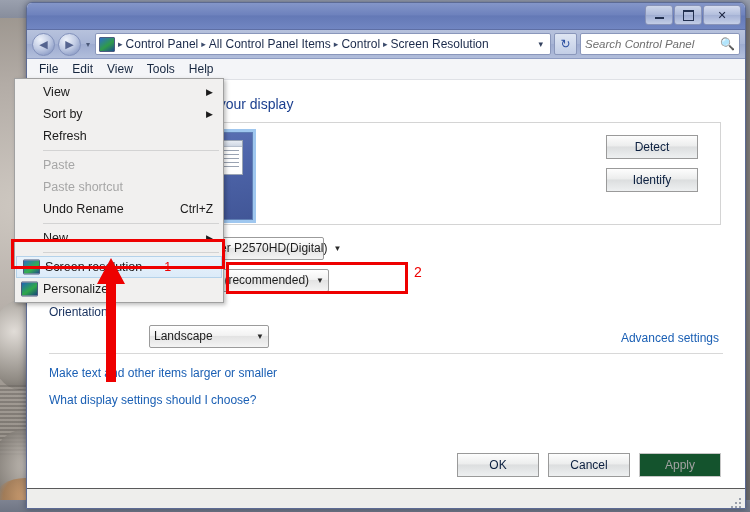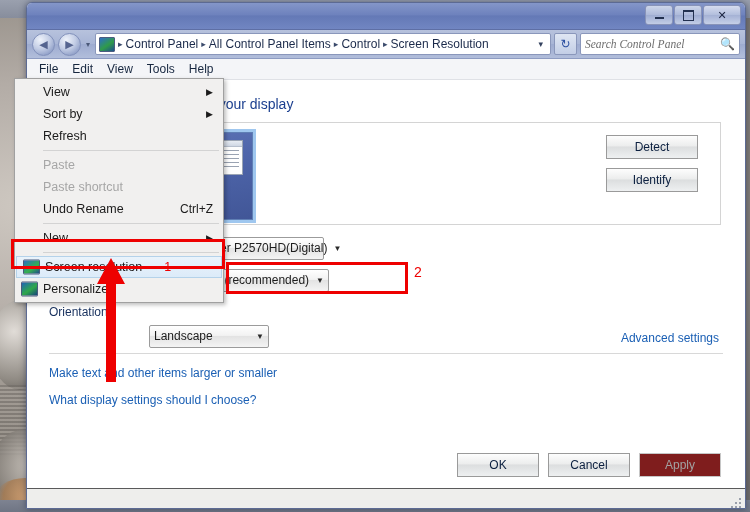--- a/index.html
+++ b/index.html
@@ -71,21 +71,21 @@
   }
   .cp-icon{width:14px;height:13px;border:1px solid #4b5c80;border-radius:1px;
     background:linear-gradient(145deg,#2f6fc4 0%,#2f9b4a 55%,#1d4f8f 100%);flex:0 0 auto;}
   .crumb{color:#1b2a4a;font-size:12px;white-space:nowrap;}
   .sep{color:#3a4a6b;font-size:9px;padding:0 1px;}
   .addr-drop{margin-left:auto;color:#33415f;font-size:9px;padding:0 4px;}
   .refreshbtn{width:21px;height:20px;border:1px solid #8a97bb;border-radius:2px;
     background:linear-gradient(180deg,#dfe6f3,#c3cee6);display:flex;align-items:center;justify-content:center;
     color:#2a4ea0;font-size:12px;}
   .searchbox{width:150px;height:20px;background:#fff;border:1px solid #8a97bb;border-radius:2px;
-    display:flex;align-items:center;padding:0 4px;font-family:Liberation Serif, serif;}
+    display:flex;align-items:center;padding:0 4px;}
   .searchbox .ph{flex:1;color:#6e6e6e;font-style:italic;font-size:11.5px;white-space:nowrap;}
   .mag{color:#2a4ea0;font-size:12px;}
 
   
   .menubar{height:20px;display:flex;align-items:center;gap:14px;padding:0 12px;
     background:#f4f5f8;border-bottom:1px solid #dfe1e6;color:#16263f;font-size:12px;}
 
   
   .content{position:relative;height:calc(505px - 26px - 28px - 20px);background:#fff;}
   .page{padding:12px 22px 0 22px;}
@@ -105,21 +105,21 @@
   .thumbA .left{width:20px;margin:3px;background:#c8d0dc;}
   .thumbA .lines{flex:1;margin:3px 3px 3px 0;background:repeating-linear-gradient(180deg,#9aa3b2 0 1px,#fff 1px 4px);}
   .thumbB{position:absolute;left:8px;bottom:9px;width:42px;height:36px;background:#fbfbfb;border:1px solid #9aa4b4;display:flex;}
   .thumbB .lcol{flex:1;margin:3px;background:repeating-linear-gradient(180deg,#98a1b0 0 1px,#fff 1px 4px);}
   .thumbB .rcol{width:12px;background:linear-gradient(180deg,#5c73b0,#3f548f);}
   .taskdot{position:absolute;left:3px;bottom:2px;width:7px;height:5px;background:#7fc04a;}
   .sidebtns{position:absolute;right:22px;top:12px;display:flex;flex-direction:column;gap:9px;}
   .btn{min-width:70px;height:22px;padding:0 10px;border:1px solid #9a9a9a;border-radius:0;
     background:linear-gradient(180deg,#fdfdfd 0%,#eceded 45%,#dcdedf 50%,#eef0f1 100%);
     color:#0c2040;font-size:12px;display:flex;align-items:center;justify-content:center;}
-  .btn.disabled{color:#a2a2a2;border-color:#c6c6c6;background:#7f1d1d;}
+  .btn.disabled{color:#a2a2a2;border-color:#c6c6c6;background:#14532d;}
 
   .formrows{margin-top:10px;}
   .frow{display:flex;align-items:center;height:26px;margin-bottom:6px;}
   .flabel{width:100px;color:#18315e;font-size:12px;}
   .combo{height:21px;border:1px solid #9b9b9b;border-radius:2px;
     background:linear-gradient(180deg,#ffffff 0%,#f2f2f2 45%,#e3e3e3 50%,#f4f4f4 100%);
     display:flex;align-items:center;padding:0 4px;color:#1d1d1d;font-size:12px;}
   .combo .cv{flex:1;white-space:nowrap;}
   .combo .ar{font-size:8px;color:#2a2a2a;padding-left:6px;}
   .c-display{width:165px;}

